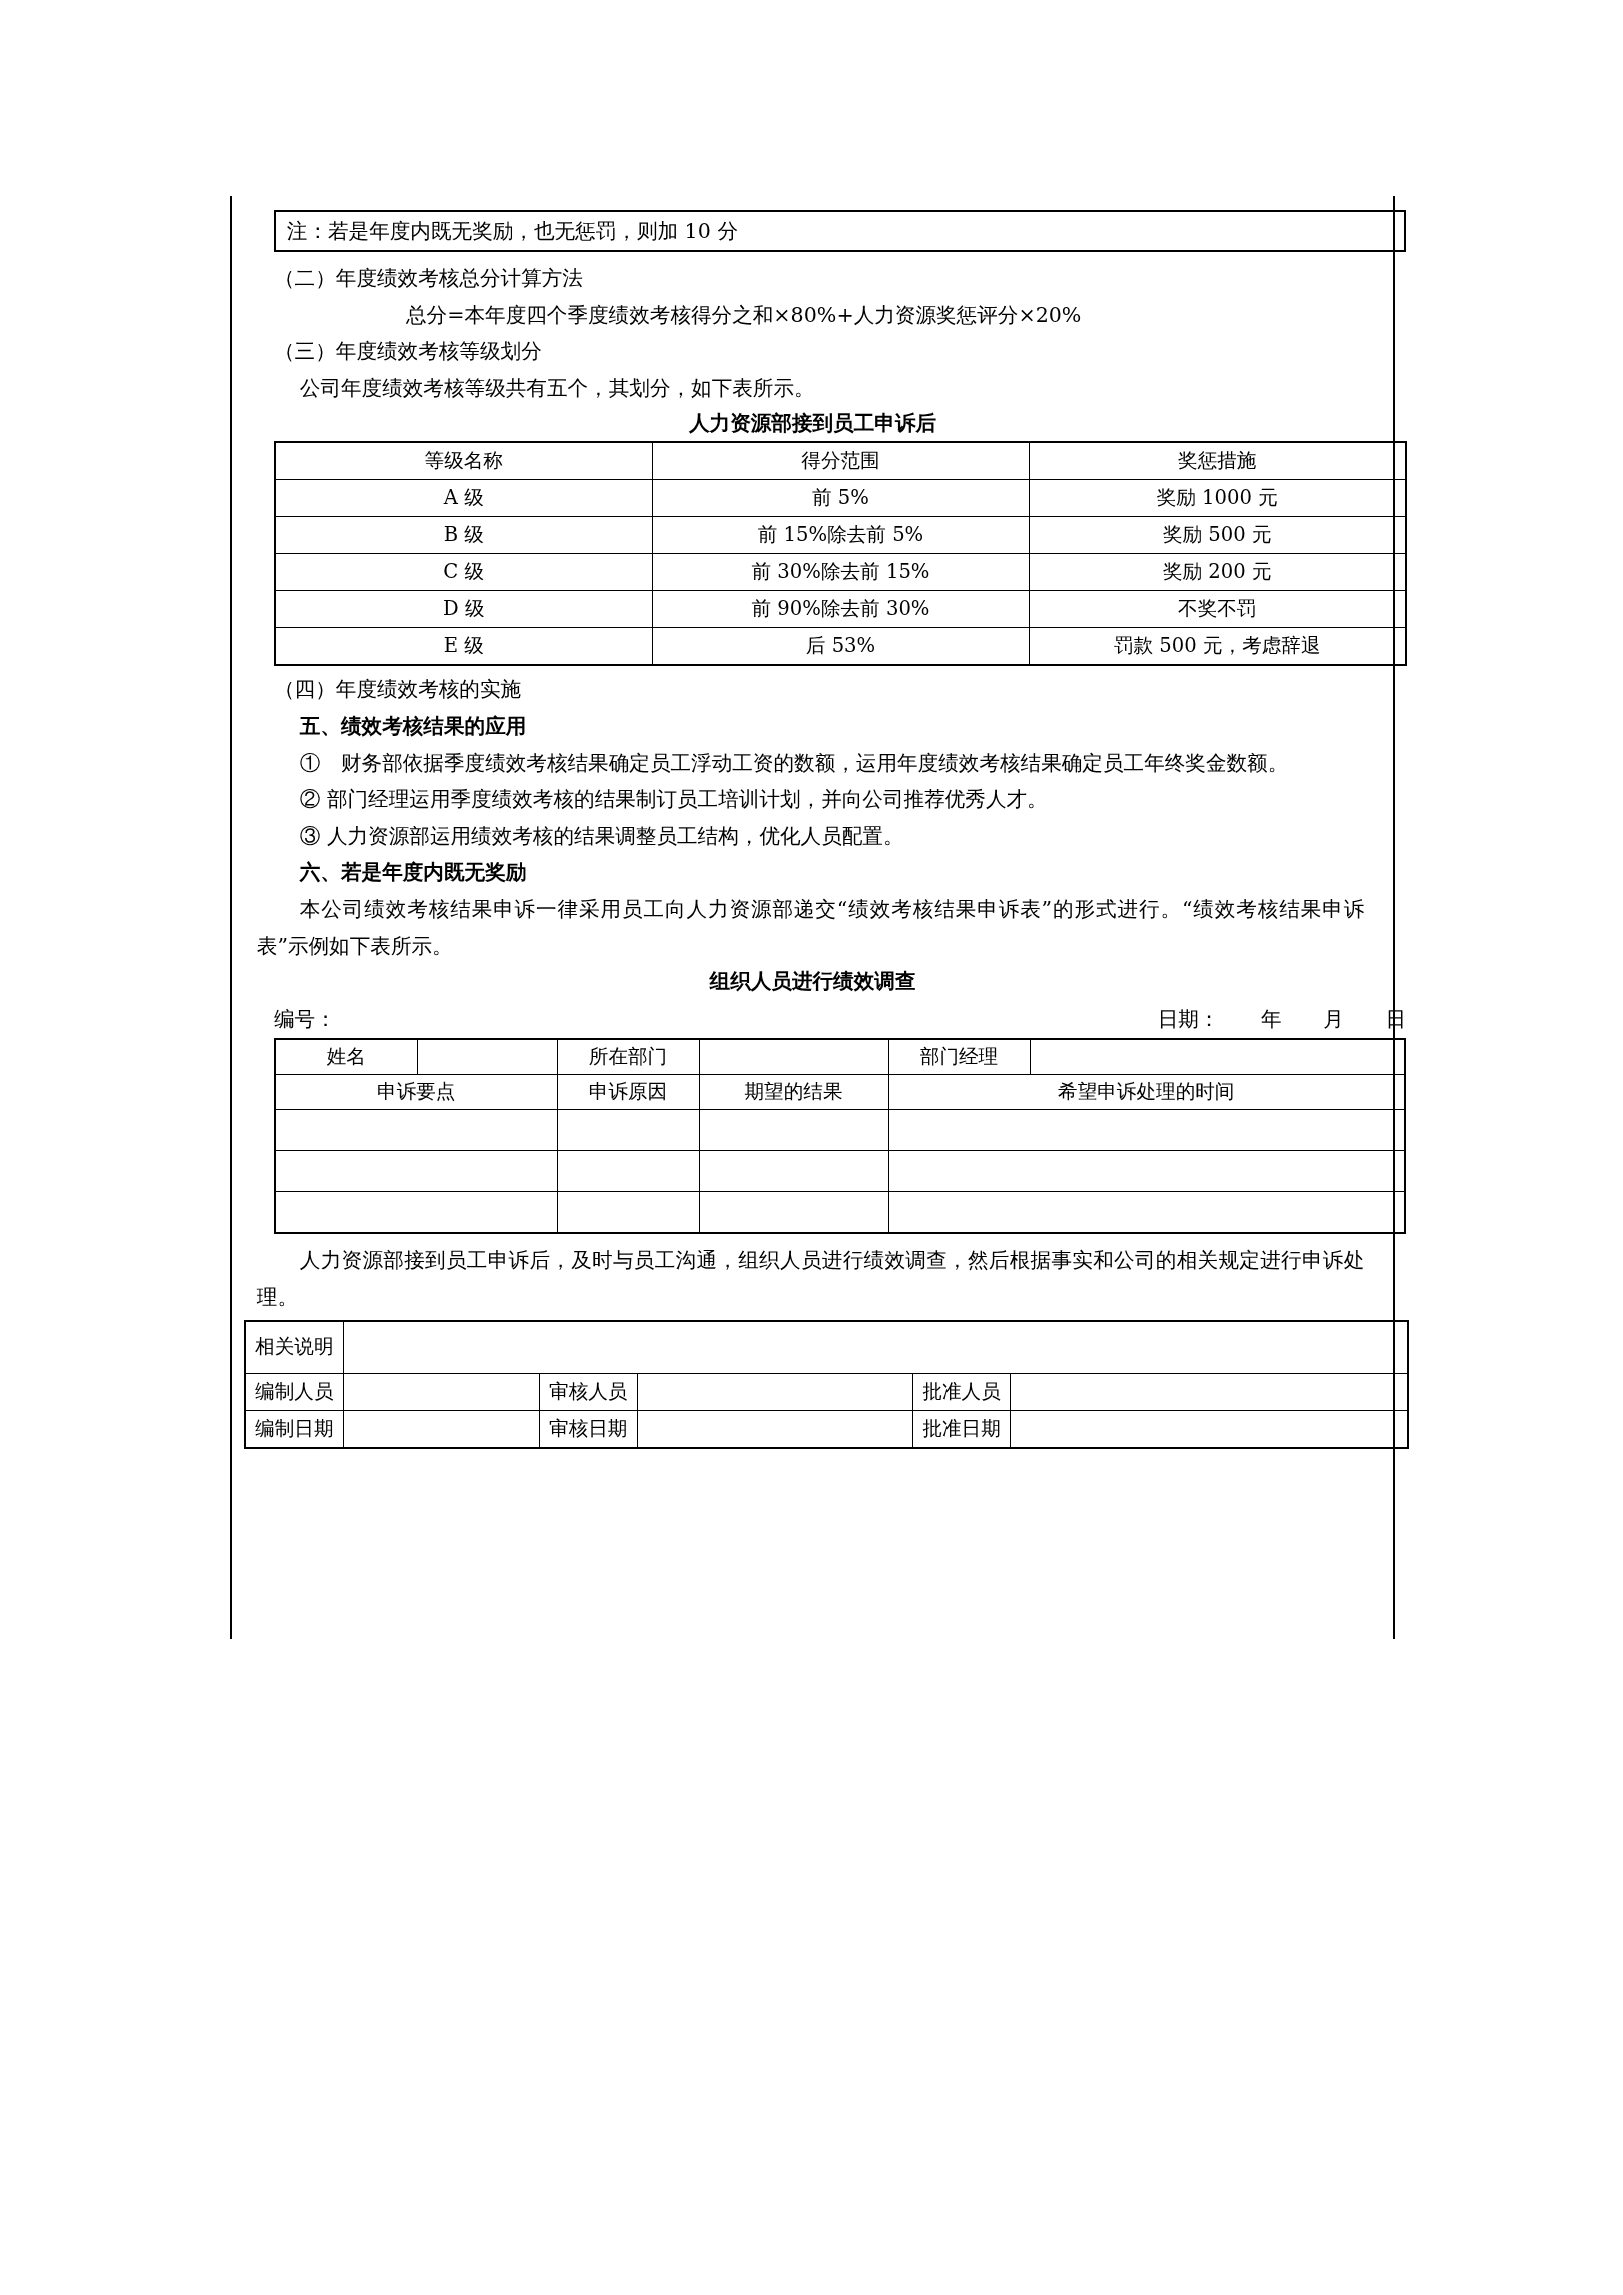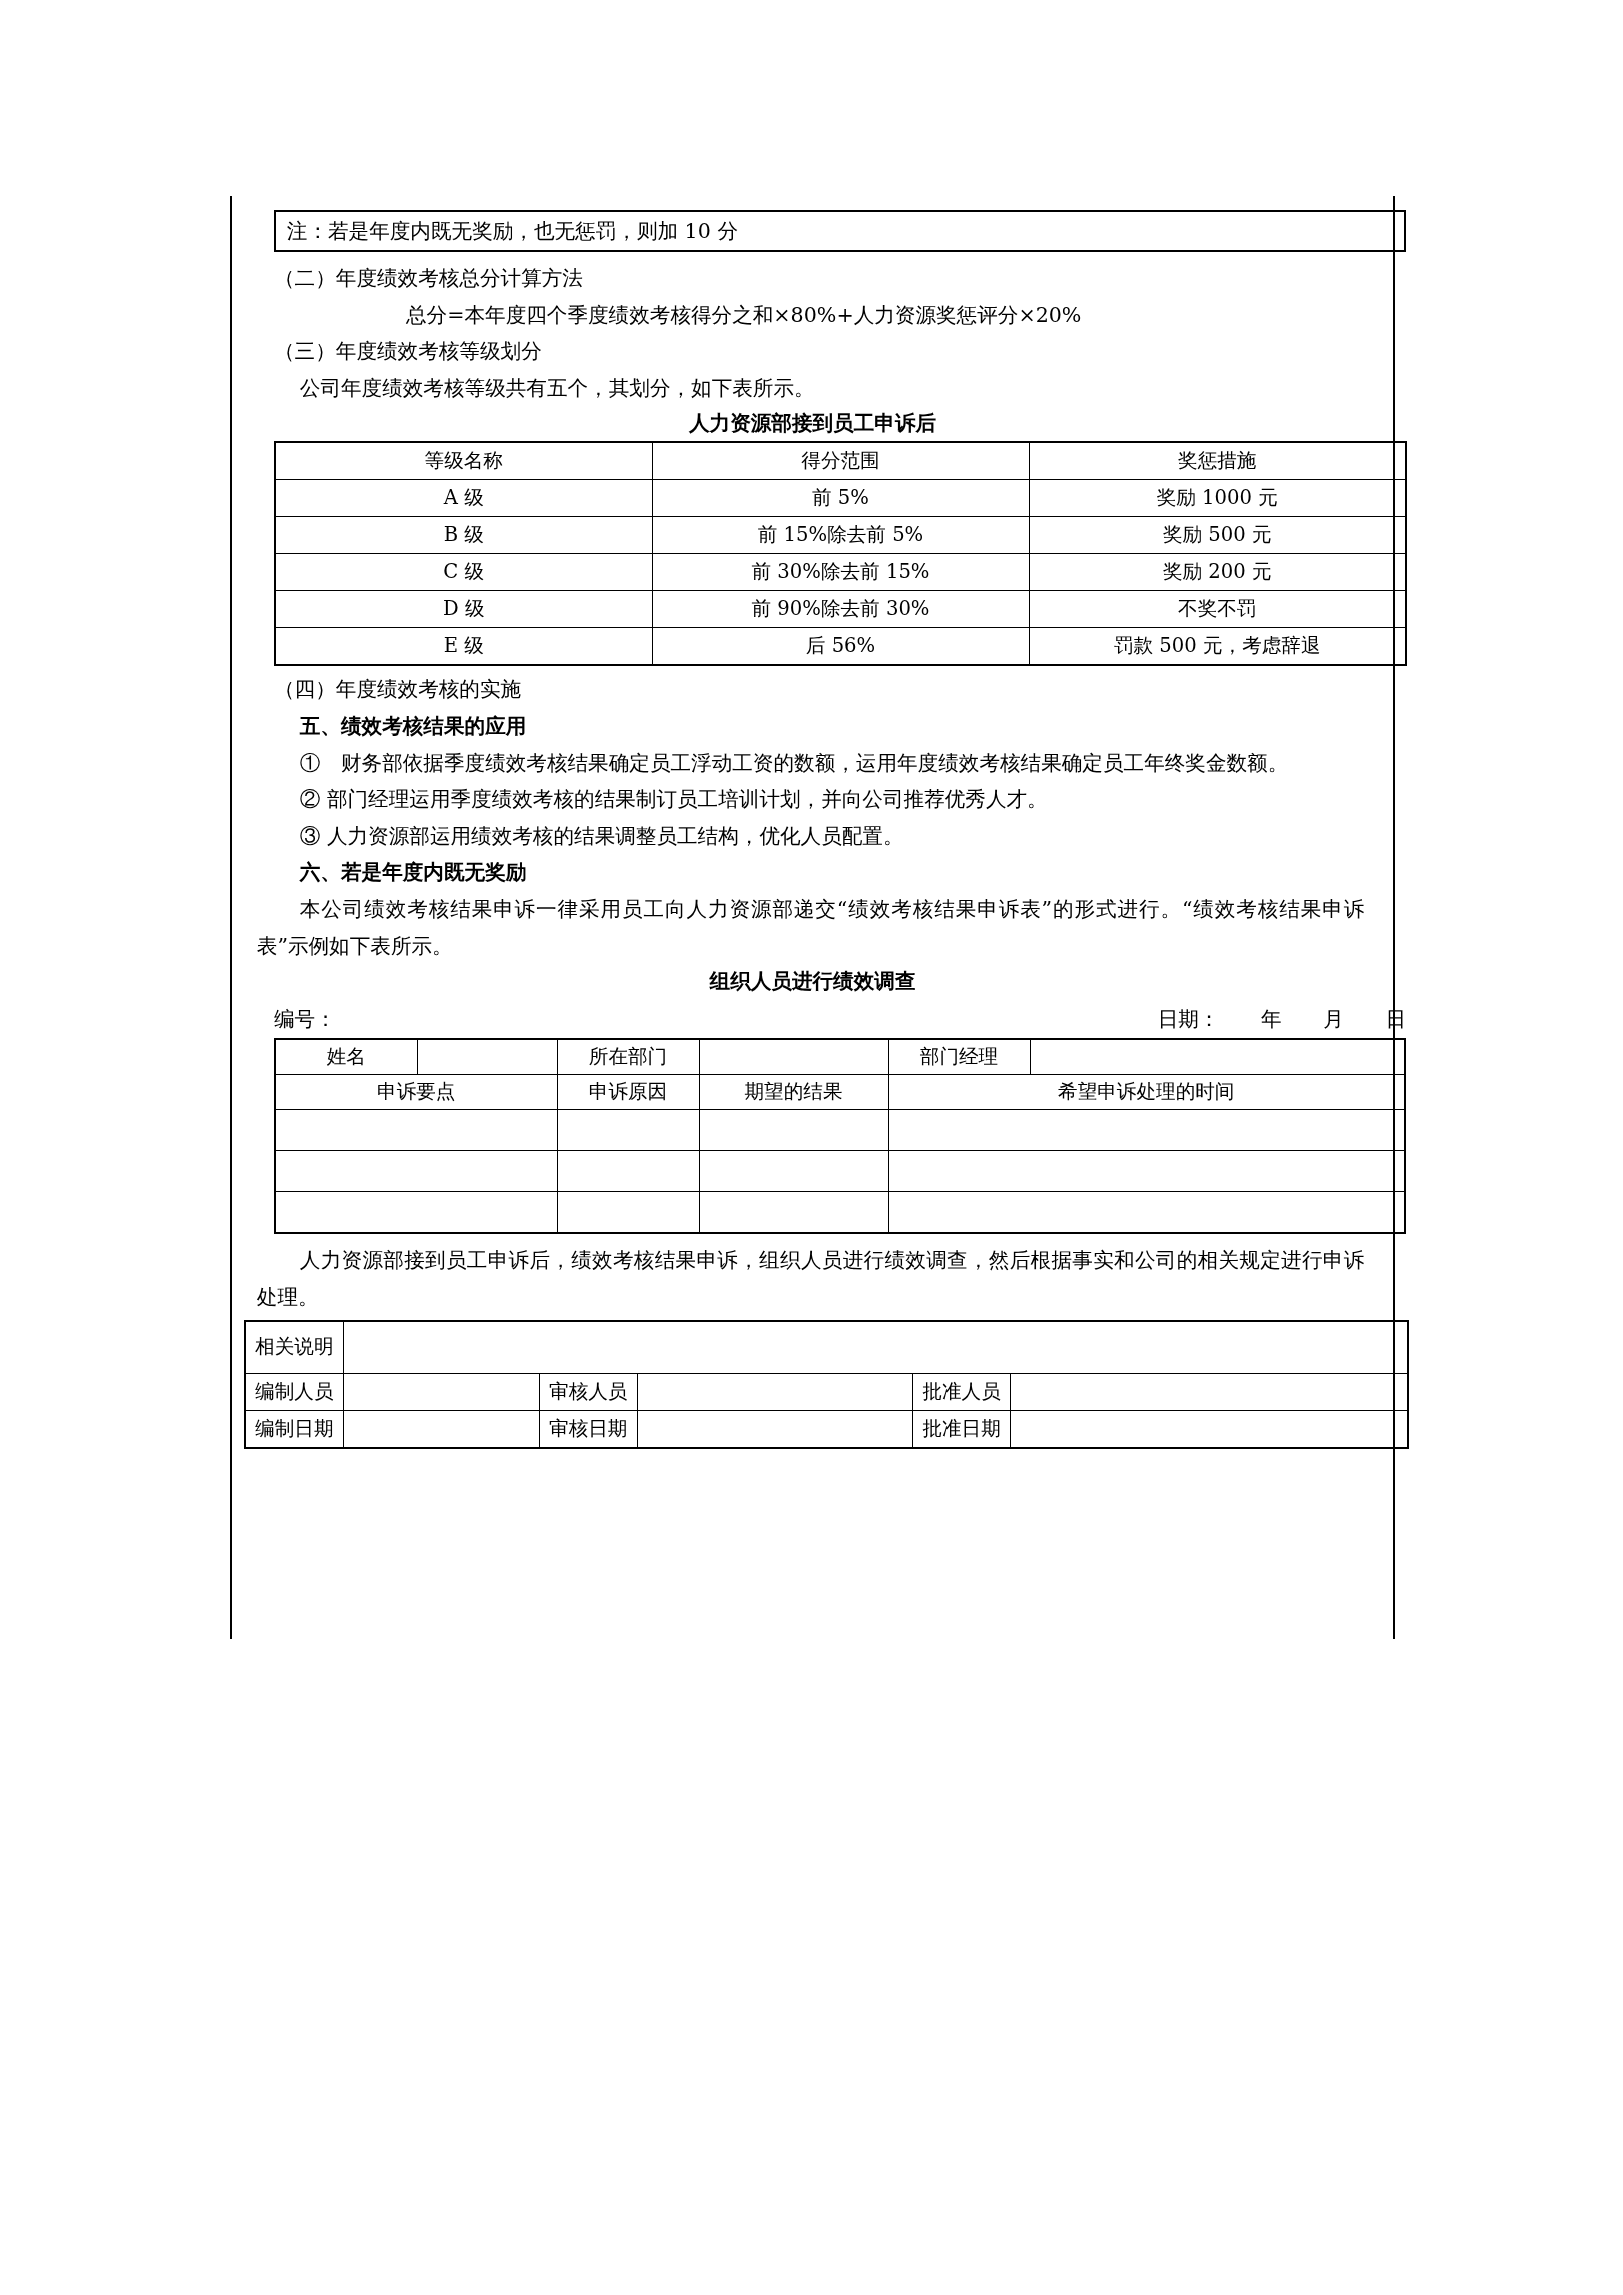--- a/index.html
+++ b/index.html
@@ -189,21 +189,21 @@
           <td class="c">前 30%除去前 15%</td>
           <td class="c">奖励 200 元</td>
         </tr>
         <tr>
           <td class="c">D 级</td>
           <td class="c">前 90%除去前 30%</td>
           <td class="c">不奖不罚</td>
         </tr>
         <tr>
           <td class="c">E 级</td>
-          <td class="c">后 56%</td>
+          <td class="c">后 53%</td>
           <td class="c">罚款 500 元，考虑辞退</td>
         </tr>
       </tbody>
     </table>
 
     <div class="gap-s"></div>
 
     <p class="para indent1">（四）年度绩效考核的实施</p>
 
     <p class="para indent2 bold">五、绩效考核结果的应用</p>
@@ -269,21 +269,21 @@
           <td class="c blank" colspan="2"></td>
           <td class="c blank"></td>
           <td class="c blank"></td>
           <td class="c blank" colspan="2"></td>
         </tr>
       </tbody>
     </table>
 
     <div class="gap-m"></div>
 
-    <p class="para indent2">人力资源部接到员工申诉后，绩效考核结果申诉，组织人员进行绩效调查，然后根据事实和公司的相关规定进行申诉处理。</p>
+    <p class="para indent2">人力资源部接到员工申诉后，及时与员工沟通，组织人员进行绩效调查，然后根据事实和公司的相关规定进行申诉处理。</p>
 
     <div class="gap-s"></div>
 
     <table class="grid heavy footer-table">
       <colgroup>
         <col style="width:98px">
         <col style="width:196px">
         <col style="width:98px">
         <col style="width:275px">
         <col style="width:98px">

